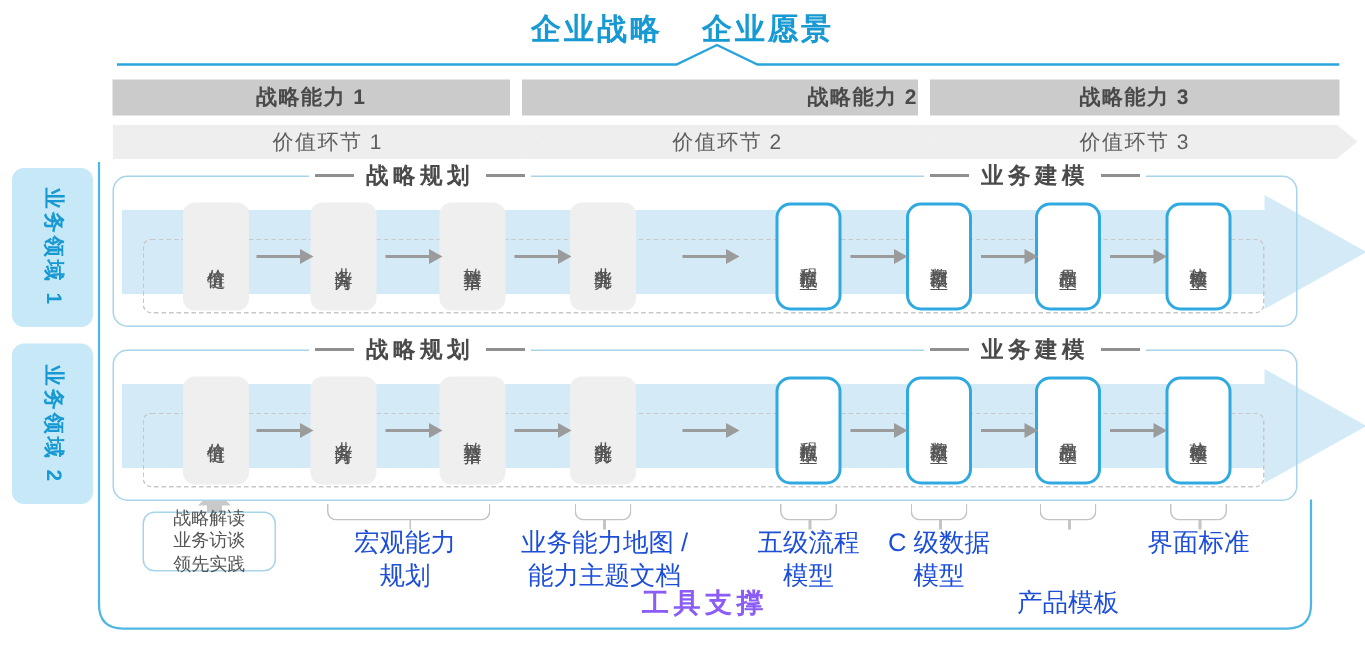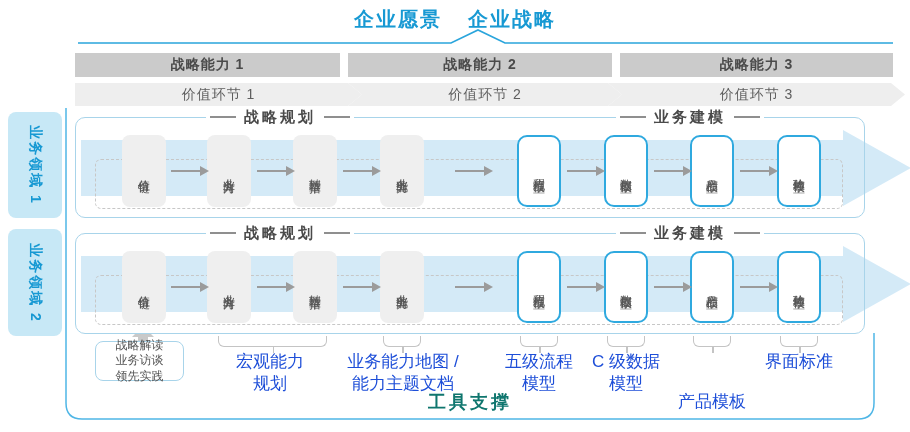--- a/index.html
+++ b/index.html
@@ -27,21 +27,21 @@
   
   .domain { position:absolute; left:8px; width:54px; background:#C7E8F6;
     border-radius:8px; }
   .domain span { position:absolute; left:50%; top:50%; white-space:nowrap;
     transform:translate(-50%,-50%) rotate(90deg);
     font-size:14px; font-weight:700; color:#1799D3; letter-spacing:2px; }
 
   
   .container-svg { position:absolute; left:0; top:0; z-index:0; }
   .tool-label { position:absolute; left:66px; width:808px; top:390px; text-align:center;
-    font-size:18px; font-weight:700; color:#0f766e; letter-spacing:3px; z-index:1; }
+    font-size:18px; font-weight:700; color:#8b5cf6; letter-spacing:3px; z-index:1; }
 
   
   .panel { position:absolute; left:75px; width:790px; height:101px;
     background:#fff; border-radius:10px; z-index:2; }
   .panel .borderline { position:absolute; inset:0; border:1px solid #A8D4EA;
     border-radius:10px; z-index:4; pointer-events:none; }
   .band { position:absolute; left:6px; top:13px; width:830px; height:76px;
     background:rgba(100,180,228,0.28); z-index:1;
     clip-path: polygon(0 10px, 762px 10px, 762px 0, 100% 50%, 762px 100%, 762px 66px, 0 66px); }
   .dashed-track { position:absolute; left:20px; top:42px; width:748px; height:50px;
@@ -81,31 +81,31 @@
 </head>
 <body>
 
 <div class="stage">
 
   <svg class="container-svg" width="910" height="432">
     <path d="M66 108 L66 403 Q66 419 82 419 L858 419 Q874 419 874 403 L874 333" fill="none" stroke="#4FB6E6" stroke-width="1.5"></path>
   </svg>
 
   <div class="hdr">
+    <span>企业战略</span>
     <span>企业愿景</span>
-    <span>企业战略</span>
   </div>
   <svg class="topline" width="815" height="18">
     <path d="M0 16 L373 16 L400 3 L427 16 L815 16" fill="none" stroke="#2AA5DC" stroke-width="1.6"></path>
   </svg>
 
   <div class="capbar" style="left:75px;width:265px;">
     <span>战略能力 1</span>
   </div>
-  <div class="capbar" style="left:348px;width:264px;">
+  <div class="capbar" style="left:348px;width:264px;justify-content:flex-end;">
     <span>战略能力 2</span>
   </div>
   <div class="capbar" style="left:620px;width:273px;">
     <span>战略能力 3</span>
   </div>
 
   <div class="chev first" style="left:75px;width:287px;">
     <span>价值环节 1</span>
   </div>
   <div class="chev" style="left:348px;width:274px;">

